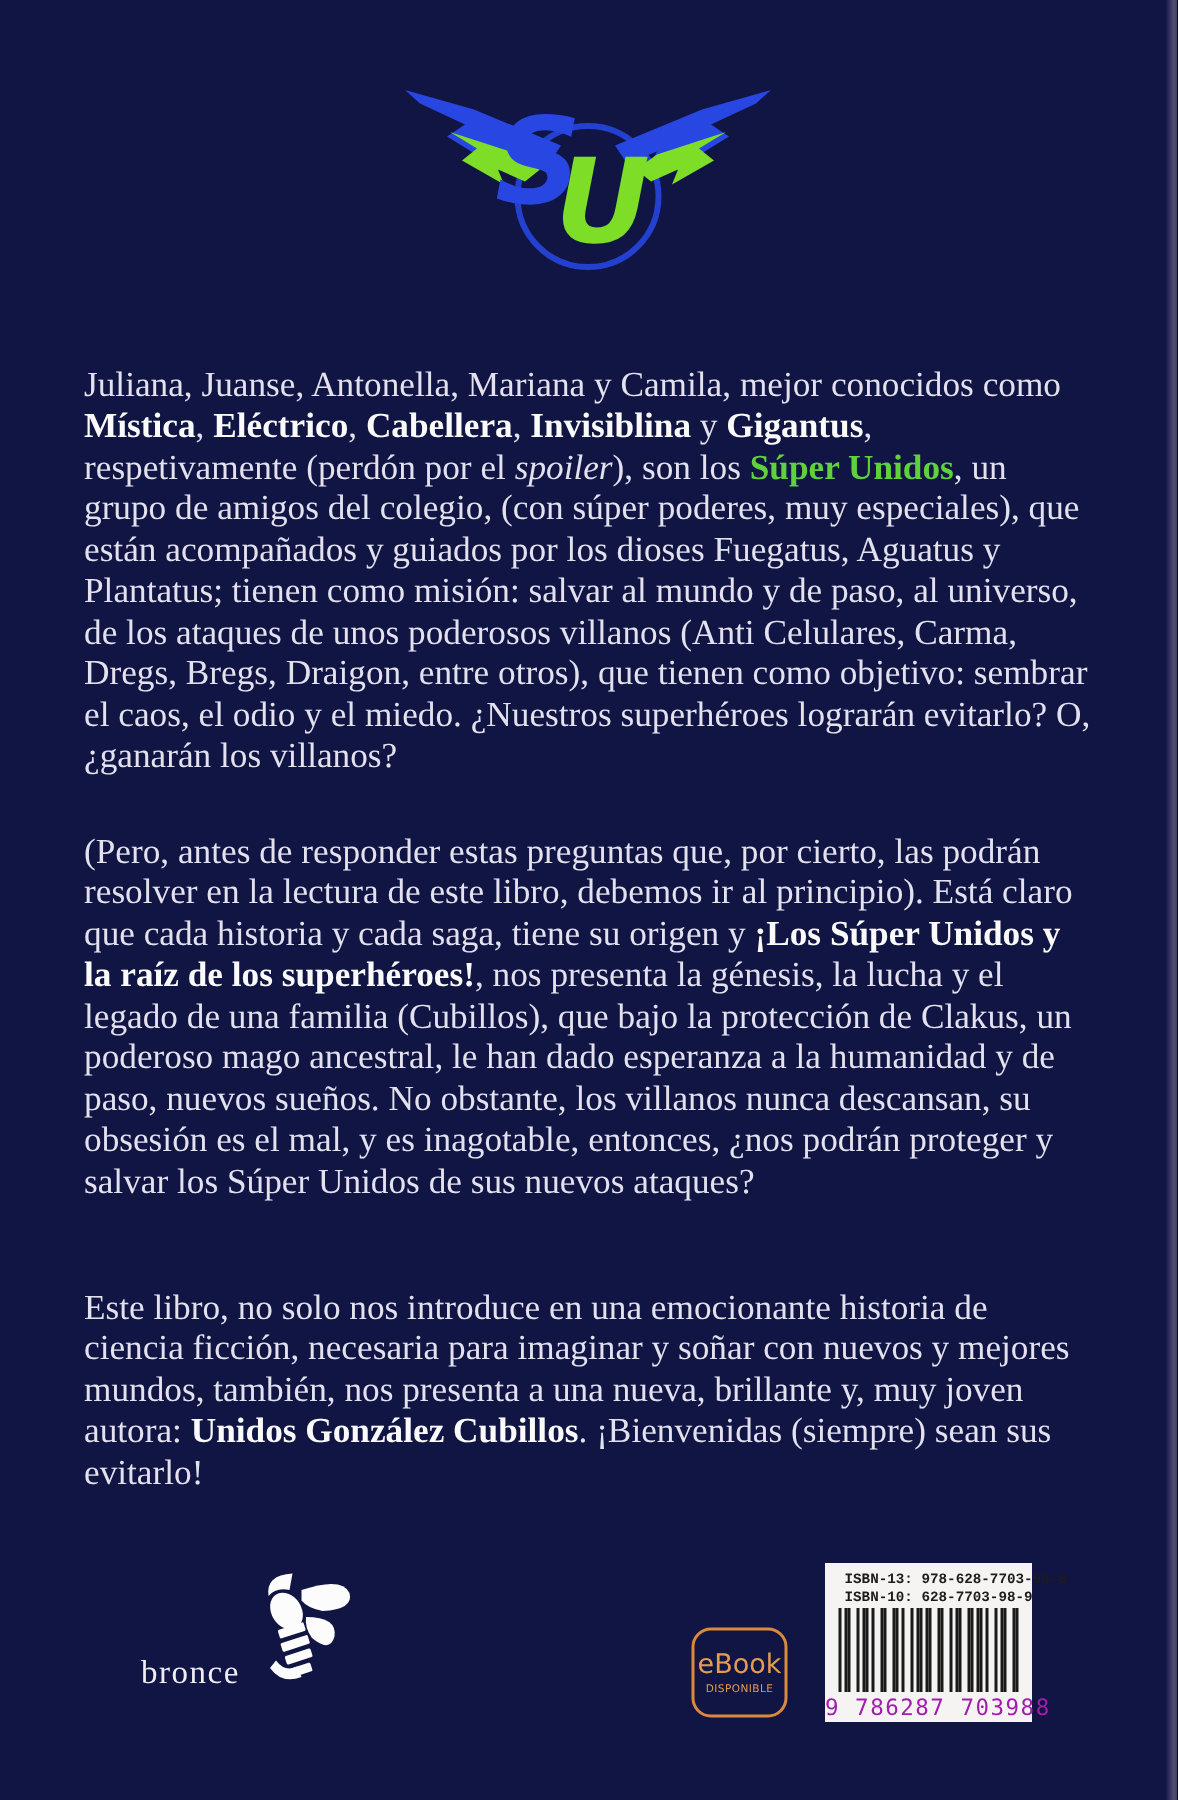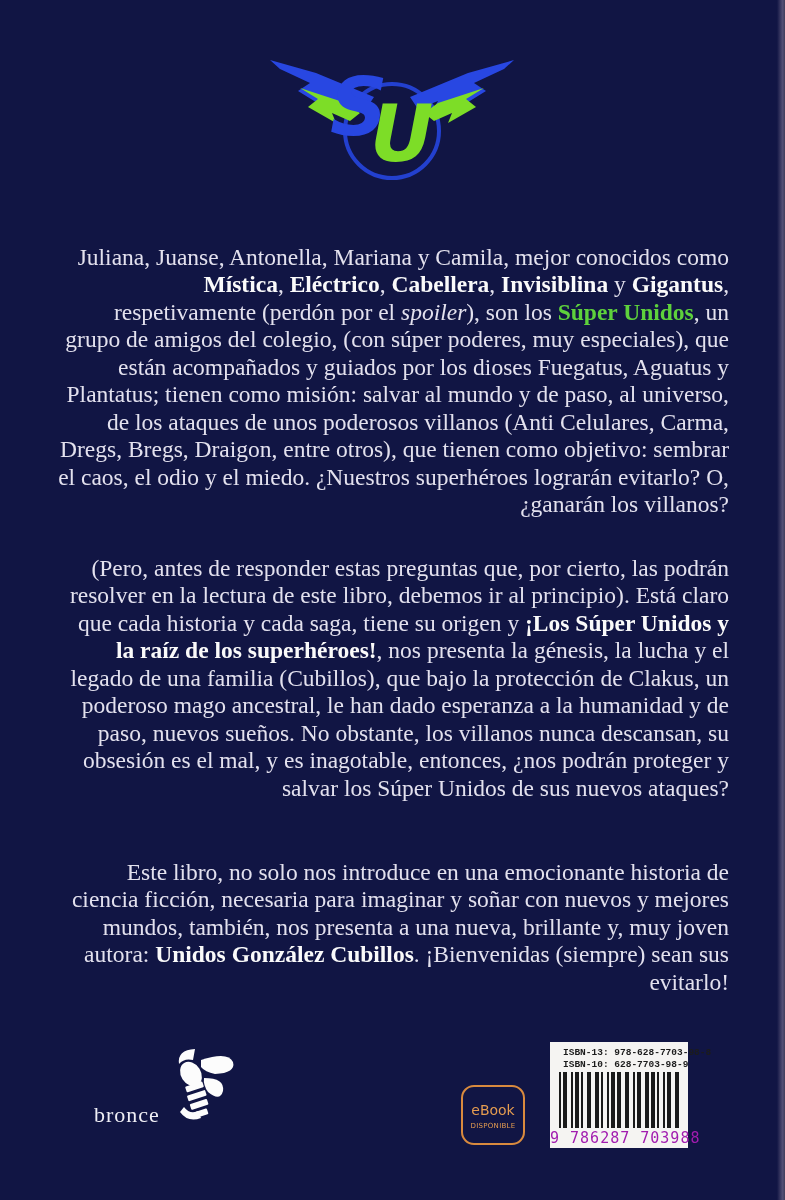--- a/index.html
+++ b/index.html
@@ -12,21 +12,21 @@
   }
   .edge-strip{
     position:absolute;right:0;top:0;width:8px;height:100%;
     background:linear-gradient(to right, rgba(140,128,156,0), rgba(150,138,166,0.50) 70%, rgba(90,82,104,0.65));
   }
   .logo{position:absolute;left:268px;top:55px;width:248px;height:126px;}
   .synopsis{
     position:absolute;left:56px;width:673px;
     color:#e3e1ee;
     font-size:23.5px;line-height:27.5px;
-    text-align:right;
+    text-align:left;
   }
   .p1{top:220px;} .p2{top:531px;} .p3{top:835px;}
   .synopsis .b{color:#fafafa;font-weight:bold;}
   .synopsis .i{font-style:italic;}
   .synopsis .g{color:#5ed13c;font-weight:bold;}
   .imprint-text{
     position:absolute;left:94px;top:1102px;
     color:#efeef5;font-size:22px;letter-spacing:1px;
   }
   .bee{position:absolute;left:168px;top:1046px;width:70px;height:78px;}
@@ -34,21 +34,21 @@
     position:absolute;left:88px;top:1128px;
     color:#e9e8f1;font-size:21px;letter-spacing:0.5px;
   }
   .ebook-badge{
     position:absolute;left:461px;top:1085px;width:64px;height:60px;
     border:2px solid #d98a3e;border-radius:13px;
     box-sizing:border-box;
     display:flex;flex-direction:column;align-items:center;justify-content:center;
     font-family:"DejaVu Sans", sans-serif;
   }
-  .ebook-title{color:#e59c50;font-size:14px;line-height:20px;}
+  .ebook-title{color:#e59c50;font-size:18px;line-height:20px;}
   .ebook-sub{color:#e59c50;font-size:7px;letter-spacing:0.3px;margin-top:2px;}
   .barcode-box{
     position:absolute;left:550px;top:1042px;width:138px;height:106px;
     background:#f5f4f2;
     box-sizing:border-box;
     padding-top:5px;
     font-family:"DejaVu Sans", sans-serif;
   }
   .isbn-line{
     color:#1c1c1c;font-size:9.5px;font-weight:bold;line-height:11.5px;

